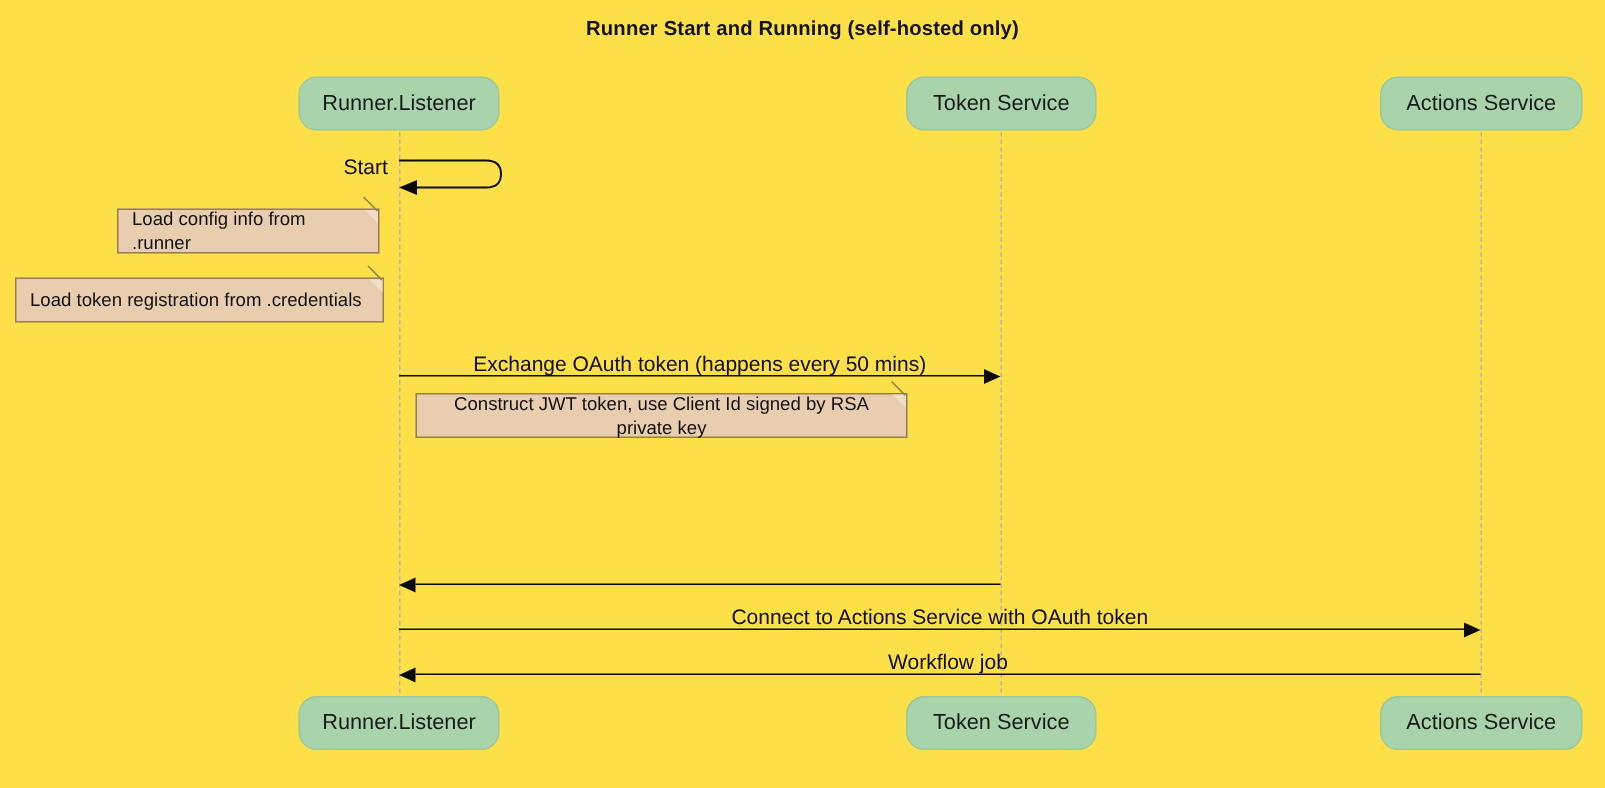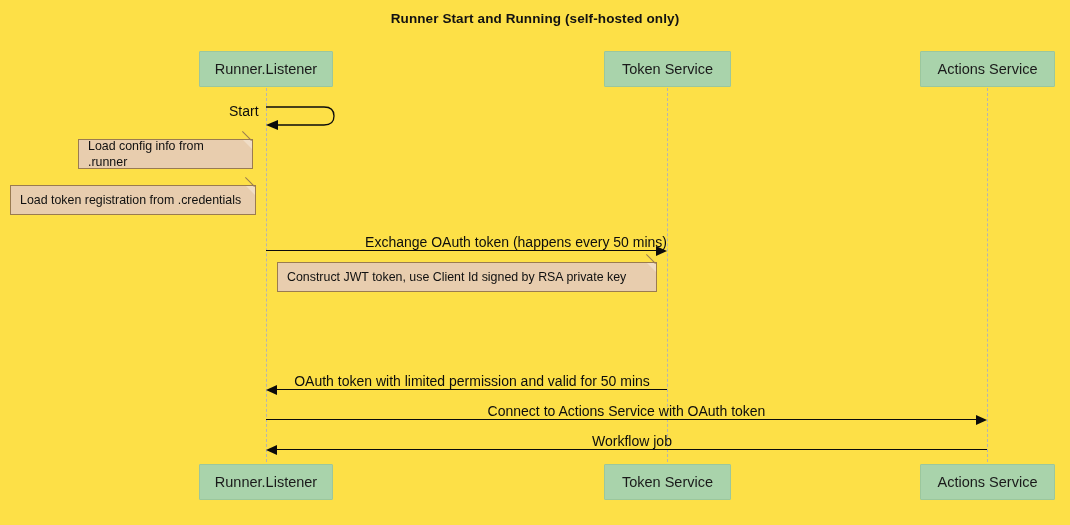--- a/index.html
+++ b/index.html
@@ -37,21 +37,21 @@
     border-left: 1px dashed #b4b4b4;
     top: 88px;
     height: 374px;
   }
   
   .participant {
     position: absolute;
     height: 36px;
     background: #a9d3ab;
     border: 1px solid #9bc79d;
-    border-radius: 1px;
+    border-radius: 12px;
     display: flex;
     align-items: center;
     justify-content: center;
     box-sizing: border-box;
   }
   .participant span {
     font-size: 14.5px;
     color: #1a1a1a;
     white-space: nowrap;
   }
@@ -167,32 +167,31 @@
     <span class="fold"></span>
     <span class="fold-edge"></span>
   </div>
 
   <div class="note" style="left:78px; top:139px; width:175px; height:30px;">
     <span class="note-text">Load config info from .runner</span>
     <span class="fold"></span>
     <span class="fold-edge"></span>
   </div>
 
-  <div class="msg-label center" style="left:266px; top:234px; width:401px;text-align:right;">Exchange OAuth token (happens every 50 mins)</div>
+  <div class="msg-label center" style="left:266px; top:234px; width:401px;">Exchange OAuth token (happens every 50 mins)</div>
   <div class="msg-line" style="left:266px; top:250px; width:391px;"></div>
   <div class="arrowhead right" style="left:656px; top:245.5px;"></div>
 
-  <div class="note" style="left:277px; top:262px; width:380px; height:30px;text-align:center;">
+  <div class="note" style="left:277px; top:262px; width:328px; height:30px;text-align:center;">
     <span class="note-text">Construct JWT token, use Client Id signed by RSA private key</span>
     <span class="fold"></span>
     <span class="fold-edge"></span>
   </div>
 
 
-  <div class="msg-label center" style="left:277px; top:373px; width:390px;">OAuth token with limited permission and valid for 50 mins</div>
   <div class="msg-line" style="left:277px; top:389px; width:390px;"></div>
   <div class="arrowhead left" style="left:266px; top:384.5px;"></div>
 
   <div class="msg-label center" style="left:266px; top:403px; width:721px;">Connect to Actions Service with OAuth token</div>
   <div class="msg-line" style="left:266px; top:419px; width:711px;"></div>
   <div class="arrowhead right" style="left:976px; top:414.5px;"></div>
 
   <div class="msg-label center" style="left:277px; top:433px; width:710px;">Workflow job</div>
   <div class="msg-line" style="left:277px; top:449px; width:710px;"></div>
   <div class="arrowhead left" style="left:266px; top:444.5px;"></div>

